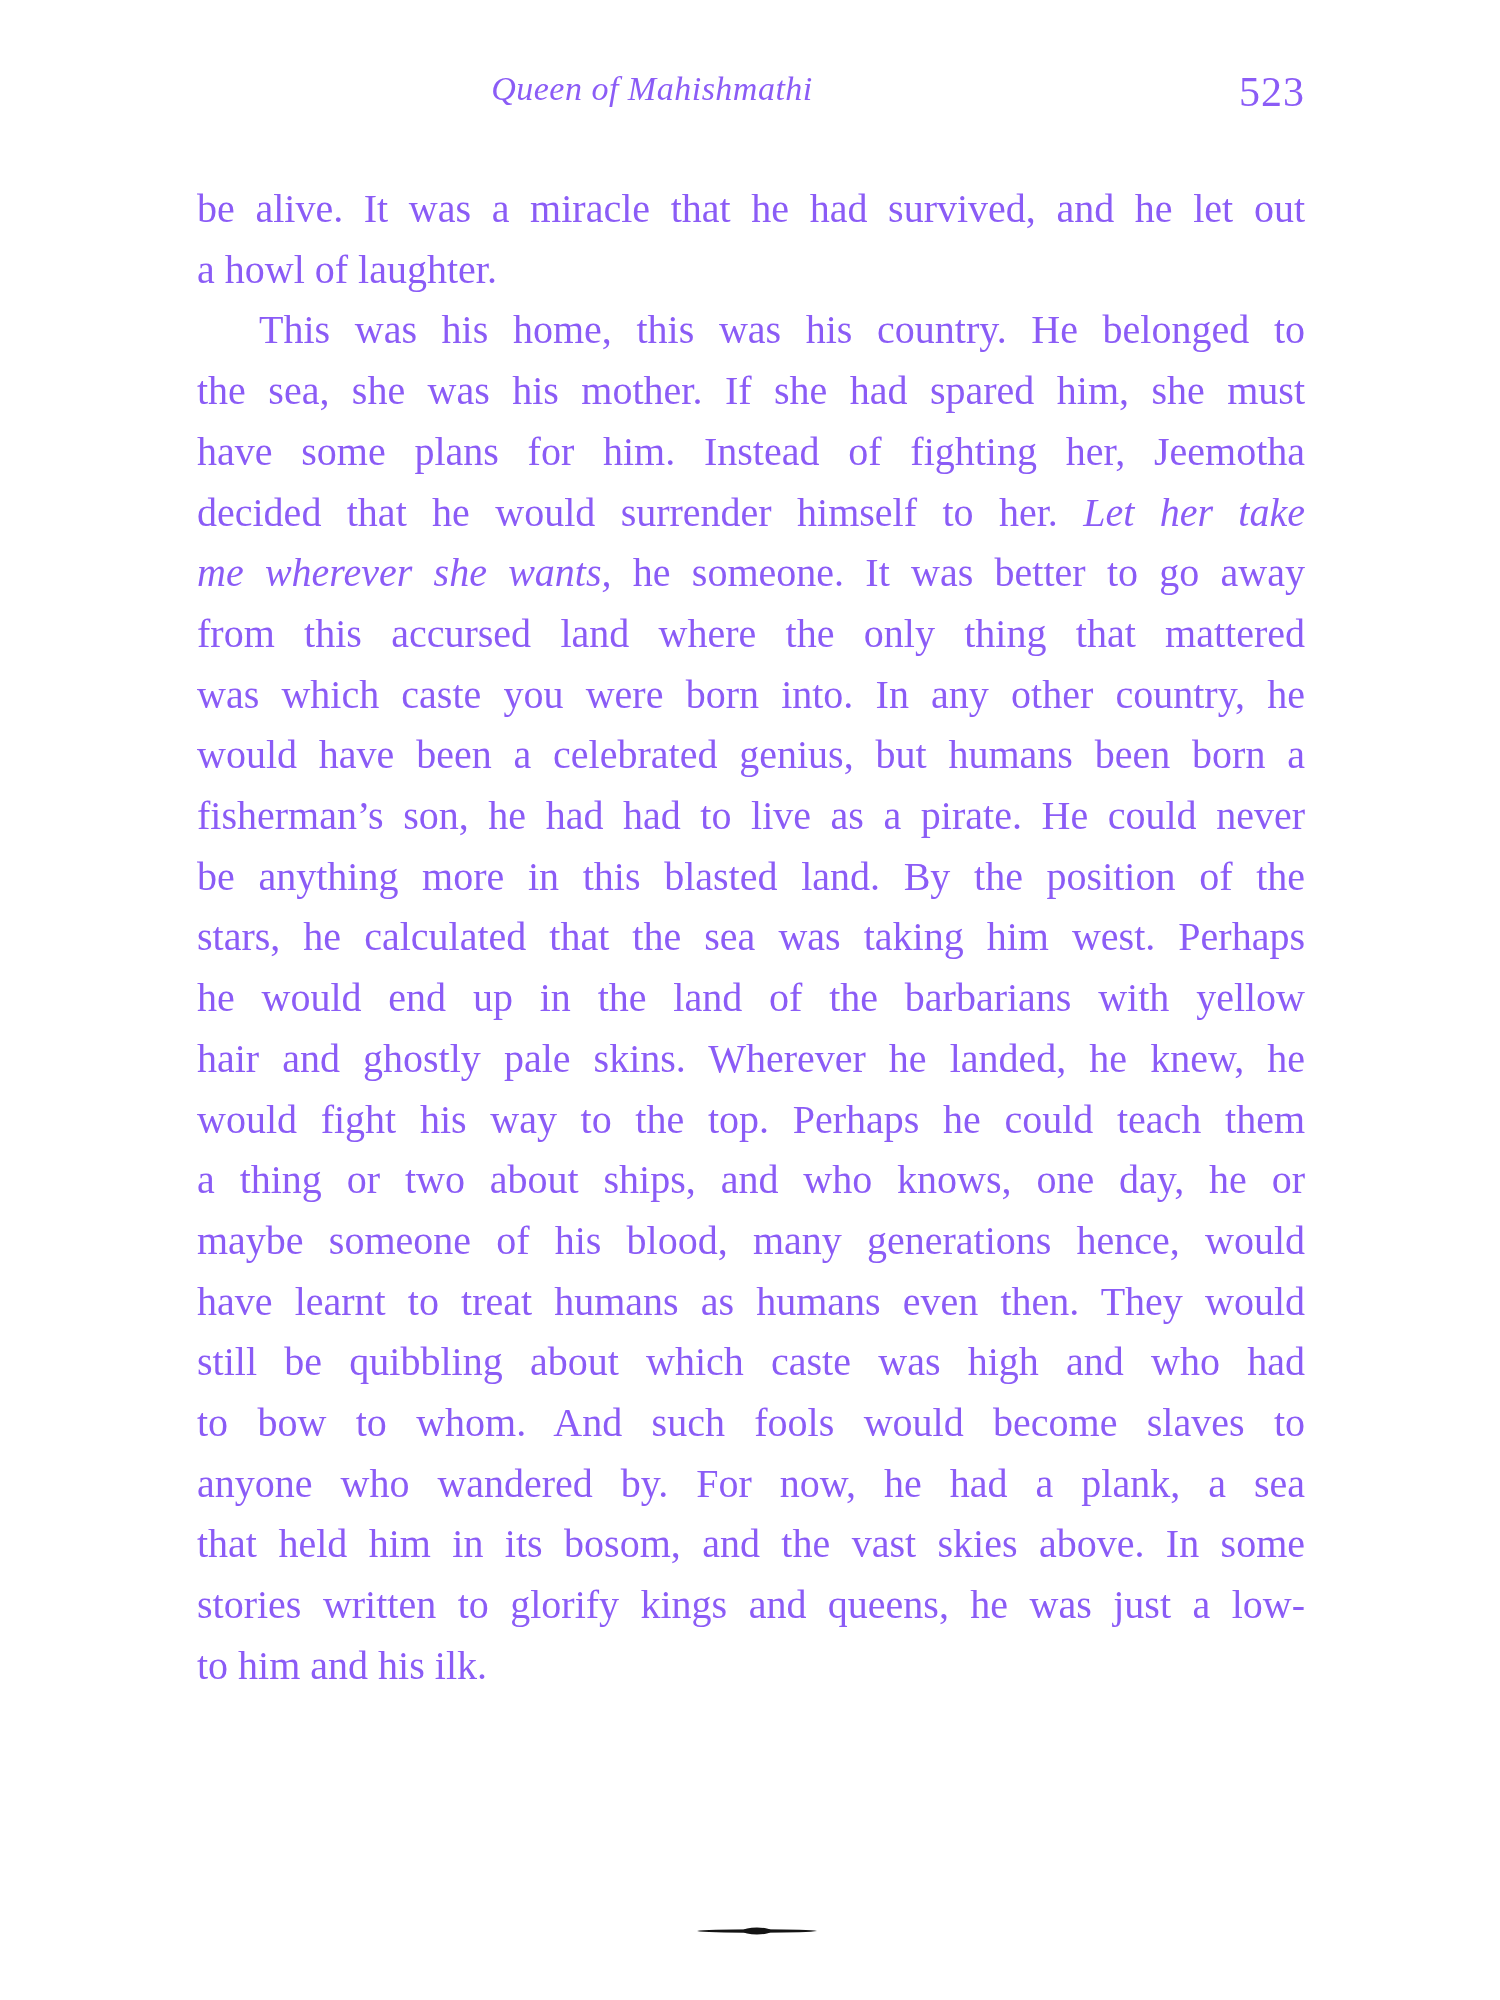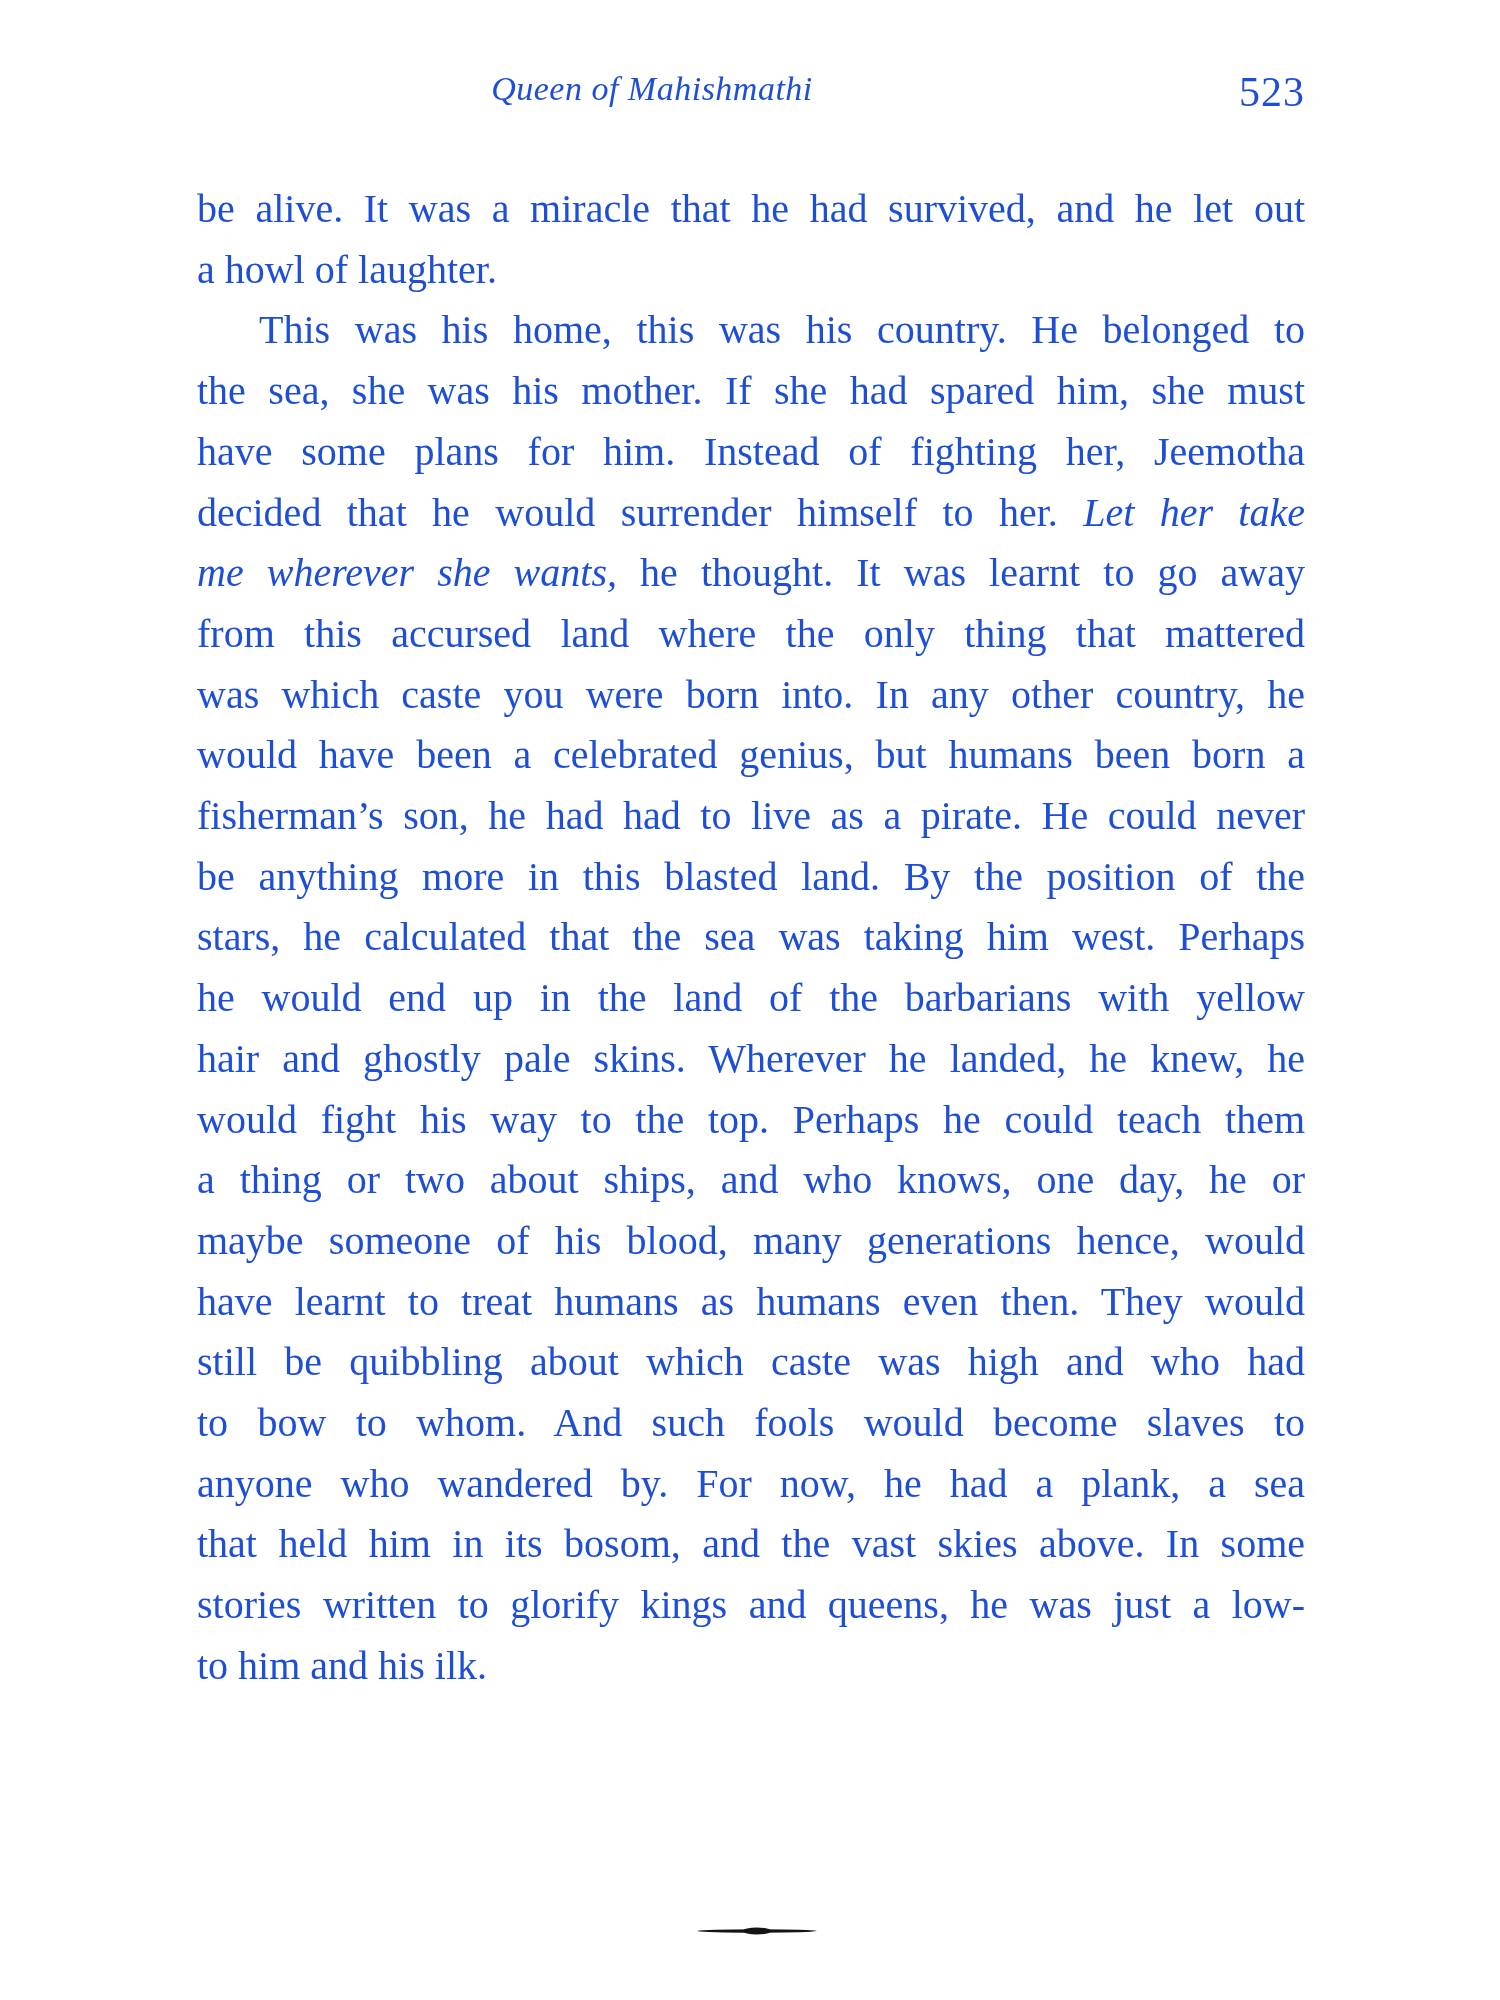--- a/index.html
+++ b/index.html
@@ -5,21 +5,21 @@
   html, body {
     margin: 0;
     padding: 0;
     background: #e8e8e8;
   }
   .page {
     position: relative;
     width: 1500px;
     height: 2000px;
     background: #ffffff;
-    color: #1d4ed8;
+    color: #8b5cf6;
     font-family: "Liberation Serif", "DejaVu Serif", serif;
     overflow: hidden;
   }
   .running-head {
     position: absolute;
     top: 70px;
     left: 0;
     width: 1500px;
     height: 50px;
   }
@@ -81,21 +81,21 @@
     <div class="page-number">523</div>
   </div>
 
   <div class="body-text">
       <div class="line"><span class="rm">be alive. It was a miracle that he had survived, and he let out</span></div>
       <div class="line para-end"><span class="rm">a howl of laughter.</span></div>
       <div class="line indent"><span class="rm">This was his home, this was his country. He belonged to</span></div>
       <div class="line"><span class="rm">the sea, she was his mother. If she had spared him, she must</span></div>
       <div class="line"><span class="rm">have some plans for him. Instead of fighting her, Jeemotha</span></div>
       <div class="line"><span class="rm">decided that he would surrender himself to her. </span><span class="it">Let her take</span></div>
-      <div class="line"><span class="it">me wherever she wants,</span><span class="rm"> he thought. It was learnt to go away</span></div>
+      <div class="line"><span class="it">me wherever she wants,</span><span class="rm"> he someone. It was better to go away</span></div>
       <div class="line"><span class="rm">from this accursed land where the only thing that mattered</span></div>
       <div class="line"><span class="rm">was which caste you were born into. In any other country, he</span></div>
       <div class="line"><span class="rm">would have been a celebrated genius, but humans been born a</span></div>
       <div class="line"><span class="rm">fisherman’s son, he had had to live as a pirate. He could never</span></div>
       <div class="line"><span class="rm">be anything more in this blasted land. By the position of the</span></div>
       <div class="line"><span class="rm">stars, he calculated that the sea was taking him west. Perhaps</span></div>
       <div class="line"><span class="rm">he would end up in the land of the barbarians with yellow</span></div>
       <div class="line"><span class="rm">hair and ghostly pale skins. Wherever he landed, he knew, he</span></div>
       <div class="line"><span class="rm">would fight his way to the top. Perhaps he could teach them</span></div>
       <div class="line"><span class="rm">a thing or two about ships, and who knows, one day, he or</span></div>

